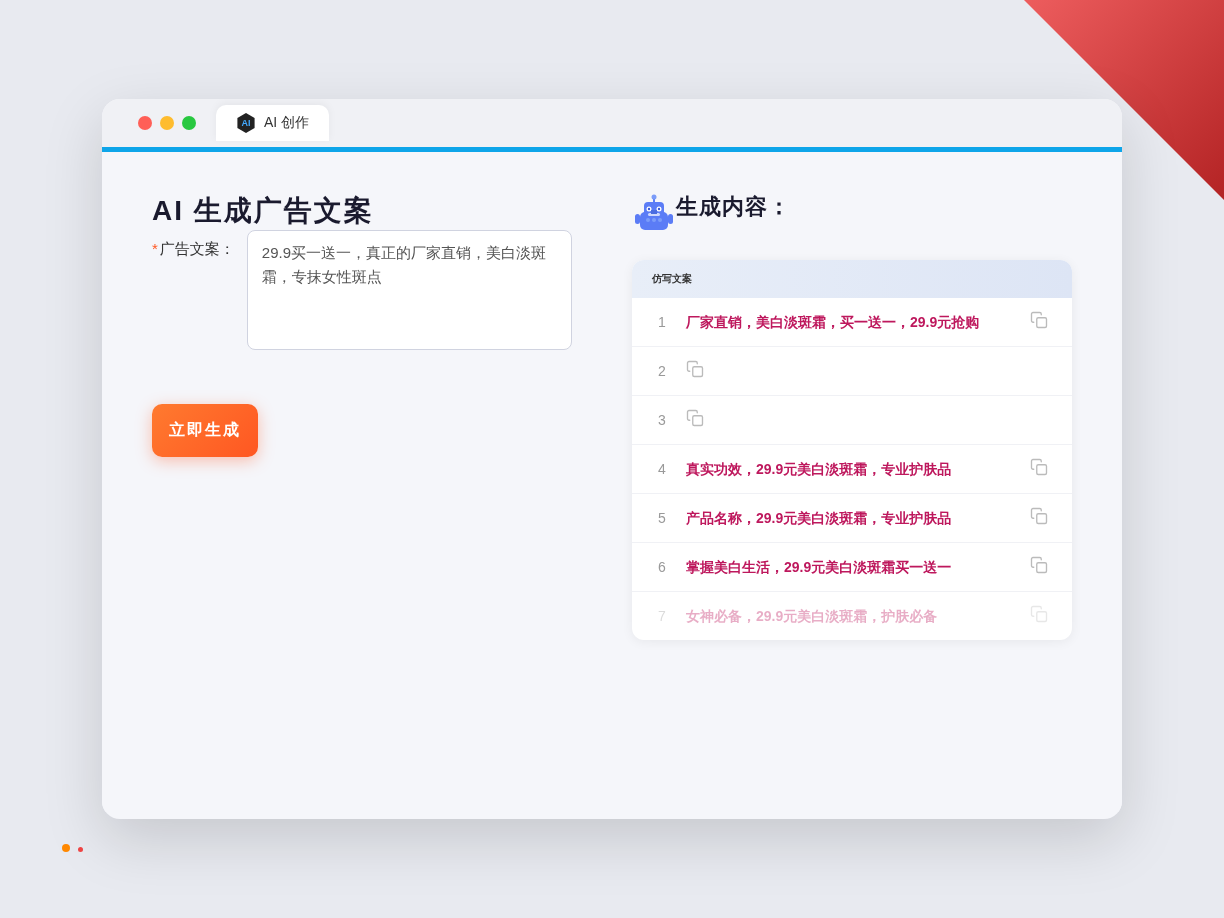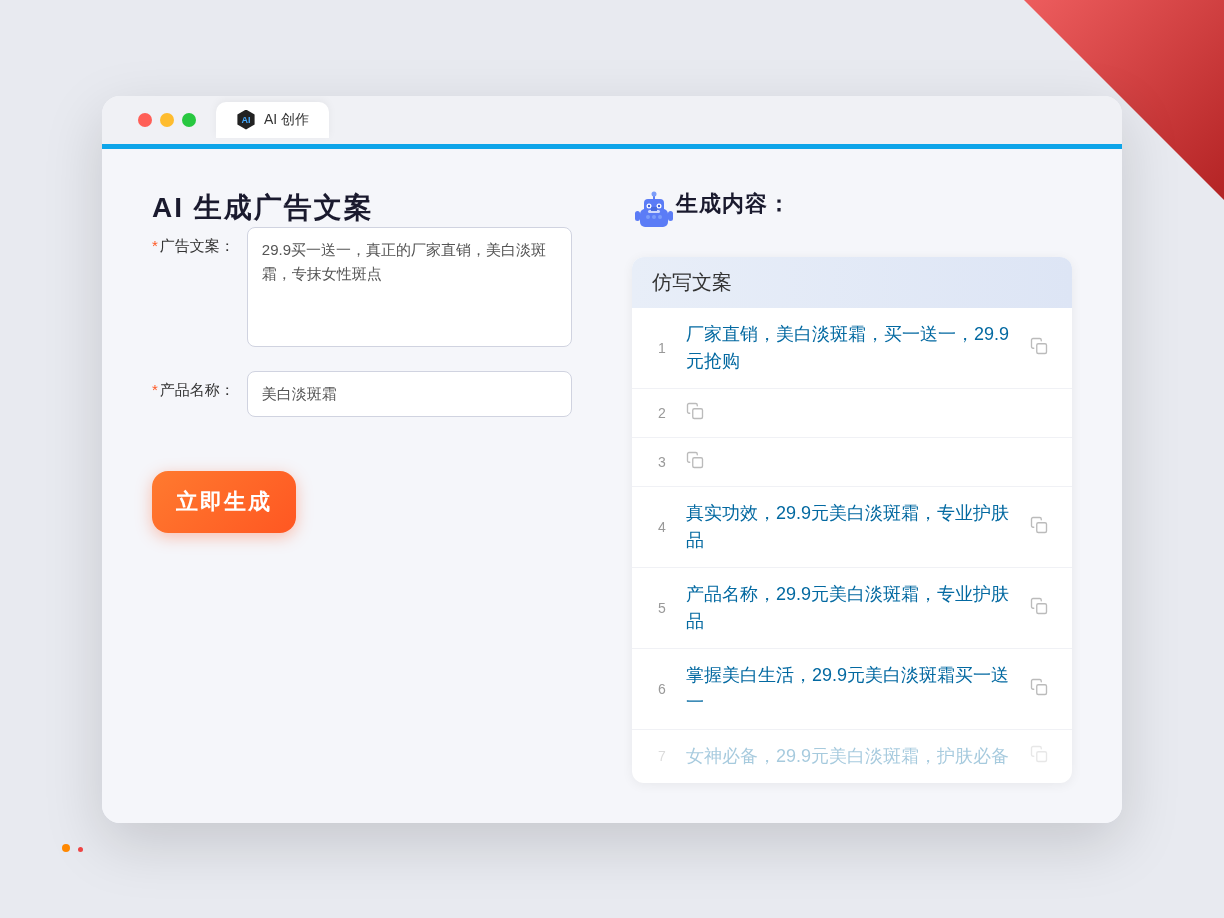--- a/index.html
+++ b/index.html
@@ -132,23 +132,23 @@
       outline: none;
     }
     textarea.form-input {
       min-height: 120px;
     }
 
     .generate-btn {
       background: linear-gradient(135deg, #ff7a2f, #ff5722);
       color: #fff;
       border: none;
-      border-radius: 16px;
-      padding: 16px 24px;
-      font-size: 22px;
+      border-radius: 10px;
+      padding: 16px 17px;
+      font-size: 16px;
       font-weight: 600;
       cursor: pointer;
       margin-top: 30px;
       letter-spacing: 2px;
       box-shadow: 0 4px 16px rgba(255,87,34,0.35);
     }
 
     
     .right-panel {
       flex: 1;
@@ -172,22 +172,22 @@
     
     .results-table {
       background: #fff;
       border-radius: 12px;
       overflow: hidden;
       box-shadow: 0 2px 12px rgba(0,0,0,0.06);
     }
     .table-header {
       background: linear-gradient(90deg, #e8eef8, #dde5f5);
       padding: 12px 20px;
-      font-size: 20px;
-      font-weight: 400;
+      font-size: 10px;
+      font-weight: 700;
       color: #333;
     }
     .table-row {
       display: flex;
       align-items: center;
       padding: 13px 20px;
       border-bottom: 1px solid #f0f1f5;
       gap: 14px;
     }
     .table-row:last-child {
@@ -197,23 +197,24 @@
       opacity: 0.35;
     }
     .row-num {
       color: #999;
       font-size: 14px;
       min-width: 20px;
       text-align: center;
     }
     .row-text {
       flex: 1;
-      font-size: 18px;
-      color: #0369a1;
+      font-size: 14px;
+      color: #be185d;
       line-height: 1.5;
+      font-weight: bold;
     }
     .copy-icon {
       width: 22px; height: 22px;
       color: #bbb;
       cursor: pointer;
       flex-shrink: 0;
     }
     .copy-icon svg {
       width: 18px; height: 18px;
     }
@@ -246,26 +247,20 @@
 
       
       <div class="form-group">
         <div class="form-label">
           <span class="required-star">*</span><span>广告文案：</span>
         </div>
         <textarea class="form-input" style="">29.9买一送一，真正的厂家直销，美白淡斑霜，专抹女性斑点</textarea>
       </div>
 
       
-      <div class="form-group">
-        <div class="form-label">
-          <span class="required-star">*</span><span>产品名称：</span>
-        </div>
-        <input class="form-input" type="text" value="美白淡斑霜" style="">
-      </div>
 
       
 
       
       <button class="generate-btn">立即生成</button>
     </div>
 
     <div class="right-panel">
       <div class="result-header">
 

